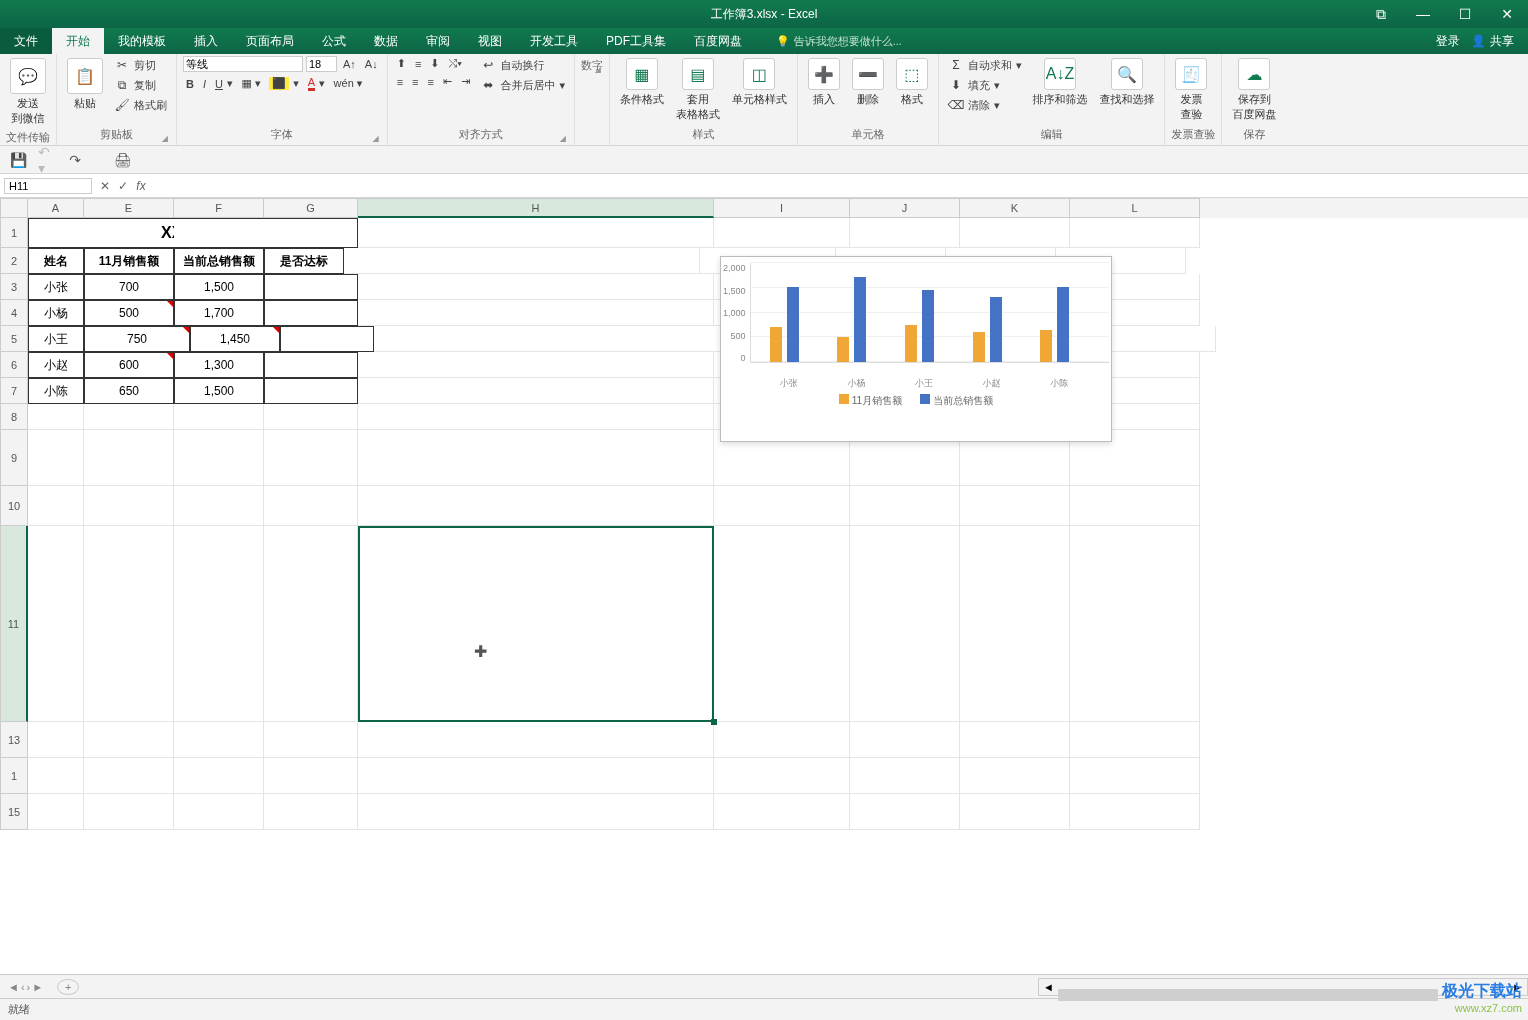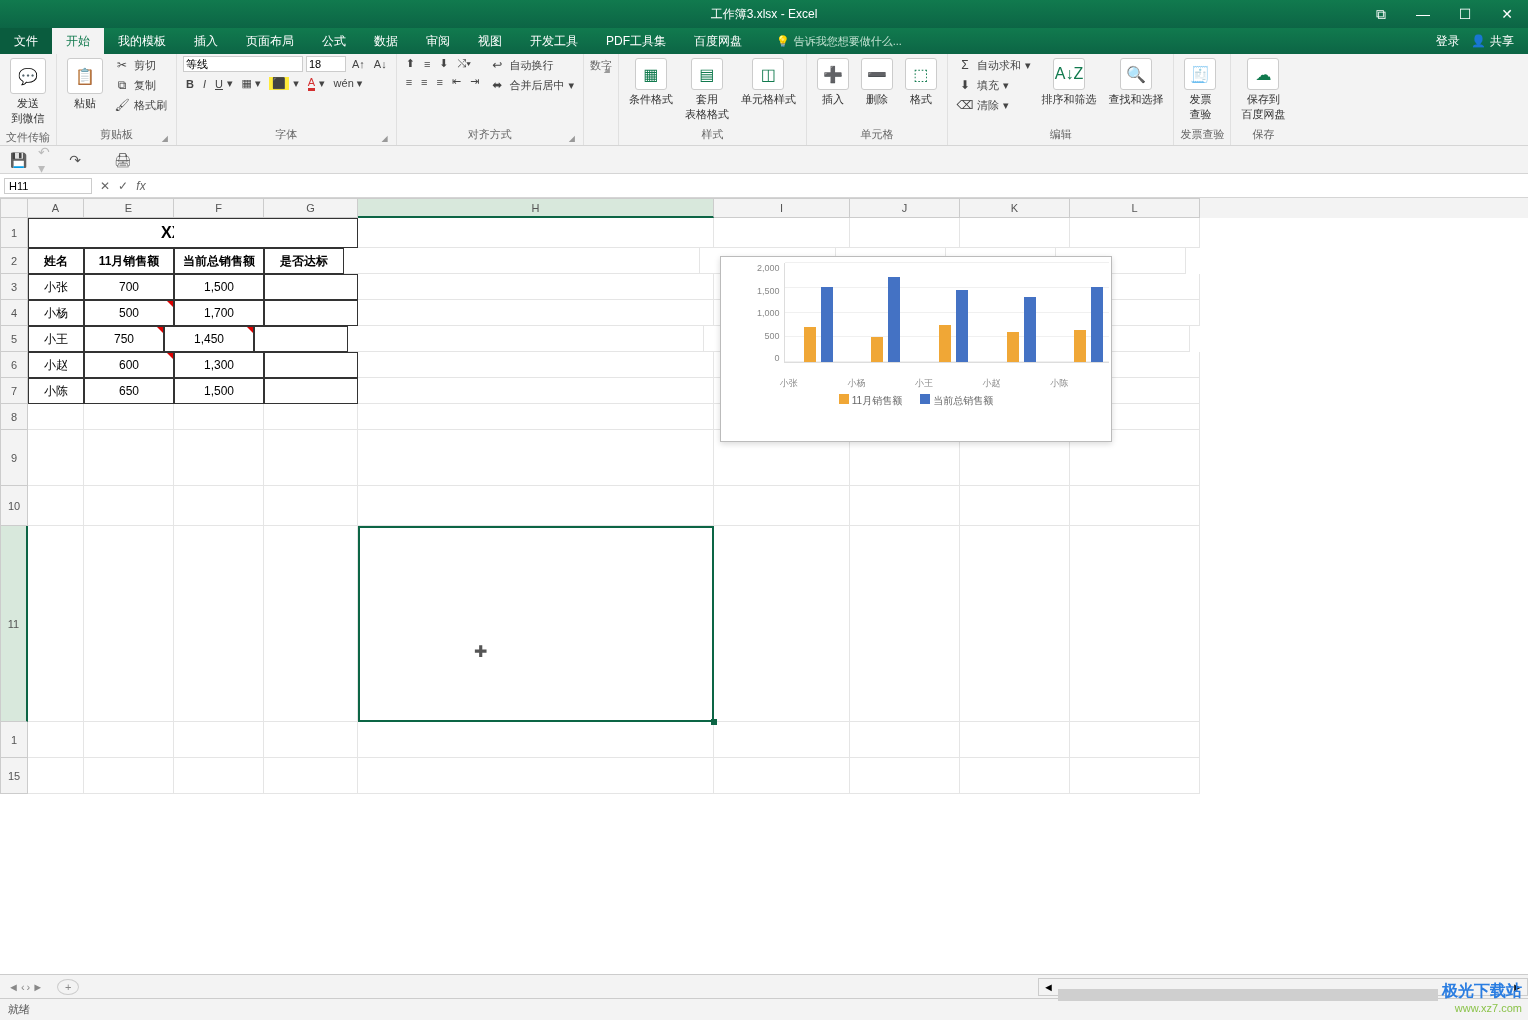--- a/index.html
+++ b/index.html
@@ -41,21 +41,21 @@
   .colhdr { height:20px; border:1px solid #ccc; border-left:none; background:#f3f3f3; text-align:center; font-size:11px; color:#555; display:flex; align-items:center; justify-content:center;}
   .row { display:flex; }
   .rowhdr { width:28px; border:1px solid #ccc; border-top:none; background:#f3f3f3; text-align:center; font-size:11px; color:#555; display:flex; align-items:center; justify-content:center;}
   .cell { border-right:1px solid #e5e5e5; border-bottom:1px solid #e5e5e5; font-size:12px; display:flex; align-items:center; padding:0 4px; overflow:hidden; white-space:nowrap; background:#fff;}
   .hdr-cell { font-weight:bold; justify-content:center; border:1px solid #333; }
   .red-tri { position:absolute; top:0; right:0; width:0; height:0; border-top:6px solid #d00; border-left:6px solid transparent;}
   .sel-range { position:absolute; border:2px solid #0c6545; pointer-events:none; }
   .sel-handle { position:absolute; width:6px; height:6px; background:#0c6545; }
   .chart-obj { position:absolute; background:#fff; border:1px solid #bbb; box-shadow:0 2px 6px rgba(0,0,0,0.15); }
   .chart-title { text-align:center; font-size:14px; color:#555; padding:6px 0 2px 0;}
-  .chart-body { display:flex; height:120px; padding:0 2px;margin-left:34px;}
+  .chart-body { display:flex; height:120px; padding:0 2px;}
   .y-axis { display:flex; flex-direction:column; justify-content:space-between; font-size:9px; color:#888; align-items:flex-end; padding-right:4px; height:100px; margin-top:6px;}
   .plot { flex:1; position:relative; border-left:1px solid #ddd; border-bottom:1px solid #ddd; margin-top:6px; height:100px;}
   .bar-group { position:absolute; bottom:0; width:36px; display:flex; justify-content:center; gap:5px; align-items:flex-end;}
   .bar { width:12px; }
   .bar.orange { background:#f0a736; }
   .bar.blue { background:#4472c4; }
   .x-labels { display:flex; font-size:9px; color:#888; padding-left:34px; padding-right:10px;}
   .x-lbl { text-align:center; }
   .legend { display:flex; justify-content:center; gap:18px; font-size:10px; color:#666; padding:4px 0 8px 0;}
   .legend .sw { width:10px; height:10px; display:inline-block; margin-right:3px;}
@@ -140,21 +140,21 @@
           </div>
       </div>
     </div>
     <div class="ribbon-group-label"><span>剪贴板</span><span class="arrow">◢</span></div>
   </div>
   <div class="ribbon-group">
     <div class="ribbon-group-body">
       <div class="font-stack">
         <div class="font-row">
           <input style="width: 120px;" value="等线">
-          <input style="width: 40px;" value="18">
+          <input style="width: 31px;" value="18">
           <span class="small-btn">A↑</span>
           <span class="small-btn">A↓</span>
         </div>
         <div class="font-row">
           <span class="small-btn">
               <b>B</b>
             </span>
           <span class="small-btn">
               <i>I</i>
             </span>
@@ -348,21 +348,21 @@
         <div class="cell" style="width: 94px; height: 26px; position: relative; border: 1px solid rgb(51, 51, 51); justify-content: center;"></div>
         <div class="cell" style="width: 356px; height: 26px; position: relative;"></div>
         <div class="cell" style="width: 136px; height: 26px; position: relative;"></div>
         <div class="cell" style="width: 110px; height: 26px; position: relative;"></div>
         <div class="cell" style="width: 110px; height: 26px; position: relative;"></div>
         <div class="cell" style="width: 130px; height: 26px; position: relative;"></div>
       </div>
       <div class="row" style="height: 26px;">
         <div class="rowhdr" style="height: 26px;">5</div>
         <div class="cell" style="width: 56px; height: 26px; position: relative; border: 1px solid rgb(51, 51, 51); justify-content: center;">小王</div>
-        <div class="cell" style="width: 80px; height: 26px; position: relative; border: 1px solid rgb(51, 51, 51); justify-content: center;">750<div class="red-tri"></div></div>
+        <div class="cell" style="width: 106px; height: 26px; position: relative; border: 1px solid rgb(51, 51, 51); justify-content: center;">750<div class="red-tri"></div></div>
         <div class="cell" style="width: 90px; height: 26px; position: relative; border: 1px solid rgb(51, 51, 51); justify-content: center;">1,450<div class="red-tri"></div></div>
         <div class="cell" style="width: 94px; height: 26px; position: relative; border: 1px solid rgb(51, 51, 51); justify-content: center;"></div>
         <div class="cell" style="width: 356px; height: 26px; position: relative;"></div>
         <div class="cell" style="width: 136px; height: 26px; position: relative;"></div>
         <div class="cell" style="width: 110px; height: 26px; position: relative;"></div>
         <div class="cell" style="width: 110px; height: 26px; position: relative;"></div>
         <div class="cell" style="width: 130px; height: 26px; position: relative;"></div>
       </div>
       <div class="row" style="height: 26px;">
         <div class="rowhdr" style="height: 26px;">6</div>
@@ -430,20 +430,32 @@
         <div class="cell" style="width: 90px; height: 196px; position: relative;"></div>
         <div class="cell" style="width: 90px; height: 196px; position: relative;"></div>
         <div class="cell" style="width: 94px; height: 196px; position: relative;"></div>
         <div class="cell" style="width: 356px; height: 196px; position: relative;"></div>
         <div class="cell" style="width: 136px; height: 196px; position: relative;"></div>
         <div class="cell" style="width: 110px; height: 196px; position: relative;"></div>
         <div class="cell" style="width: 110px; height: 196px; position: relative;"></div>
         <div class="cell" style="width: 130px; height: 196px; position: relative;"></div>
       </div>
       <div class="row" style="height: 36px;">
+        <div class="rowhdr" style="height: 36px;">13</div>
+        <div class="cell" style="width: 56px; height: 36px; position: relative;"></div>
+        <div class="cell" style="width: 90px; height: 36px; position: relative;"></div>
+        <div class="cell" style="width: 90px; height: 36px; position: relative;"></div>
+        <div class="cell" style="width: 94px; height: 36px; position: relative;"></div>
+        <div class="cell" style="width: 356px; height: 36px; position: relative;"></div>
+        <div class="cell" style="width: 136px; height: 36px; position: relative;"></div>
+        <div class="cell" style="width: 110px; height: 36px; position: relative;"></div>
+        <div class="cell" style="width: 110px; height: 36px; position: relative;"></div>
+        <div class="cell" style="width: 130px; height: 36px; position: relative;"></div>
+      </div>
+      <div class="row" style="height: 36px;">
         <div class="rowhdr" style="height: 36px;">1</div>
         <div class="cell" style="width: 56px; height: 36px; position: relative;"></div>
         <div class="cell" style="width: 90px; height: 36px; position: relative;"></div>
         <div class="cell" style="width: 90px; height: 36px; position: relative;"></div>
         <div class="cell" style="width: 94px; height: 36px; position: relative;"></div>
         <div class="cell" style="width: 356px; height: 36px; position: relative;"></div>
         <div class="cell" style="width: 136px; height: 36px; position: relative;"></div>
         <div class="cell" style="width: 110px; height: 36px; position: relative;"></div>
         <div class="cell" style="width: 110px; height: 36px; position: relative;"></div>
         <div class="cell" style="width: 130px; height: 36px; position: relative;"></div>

